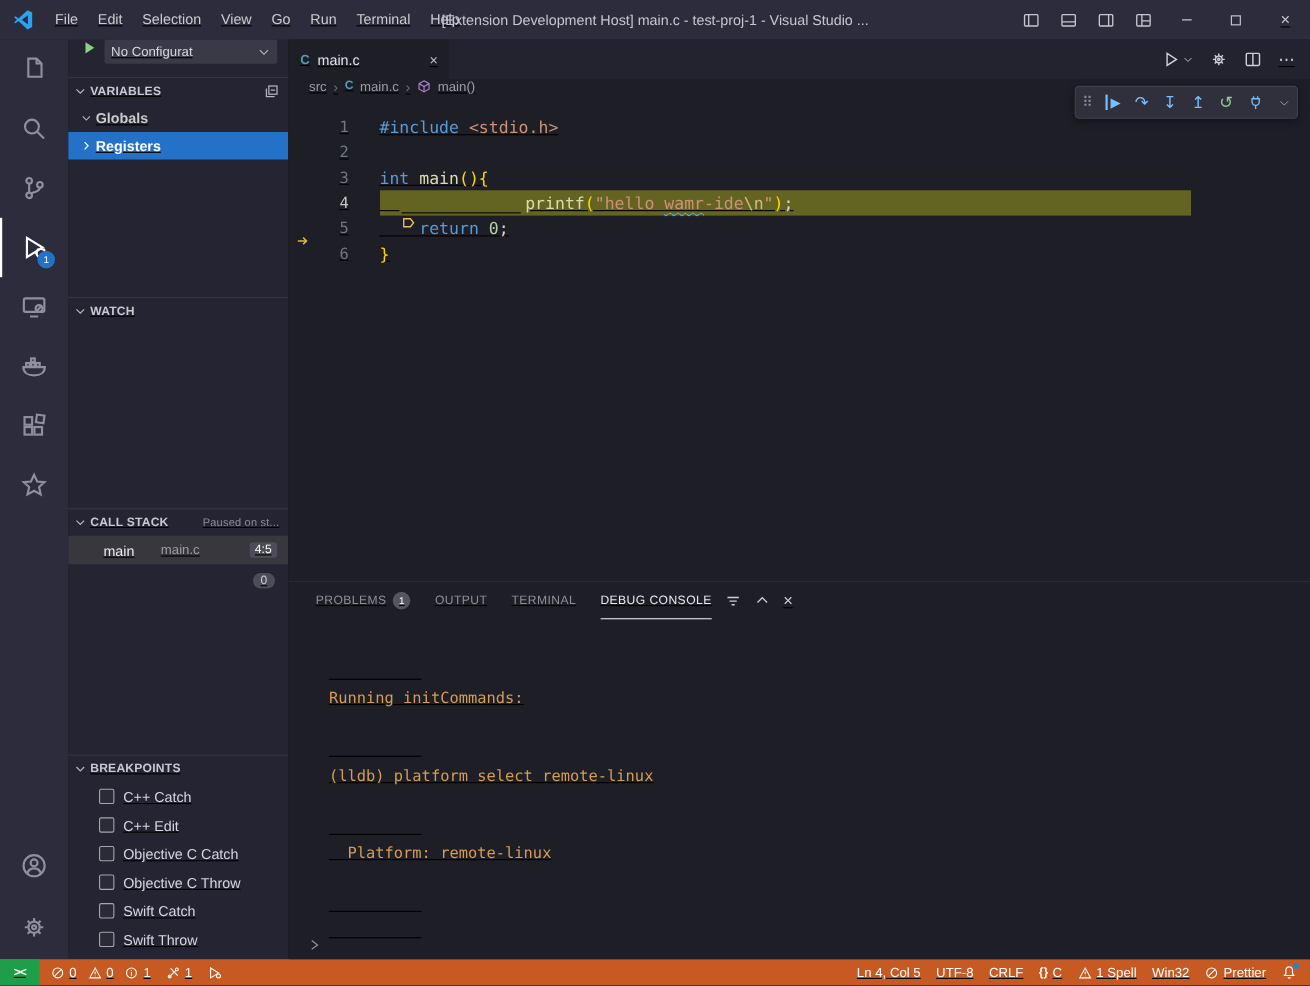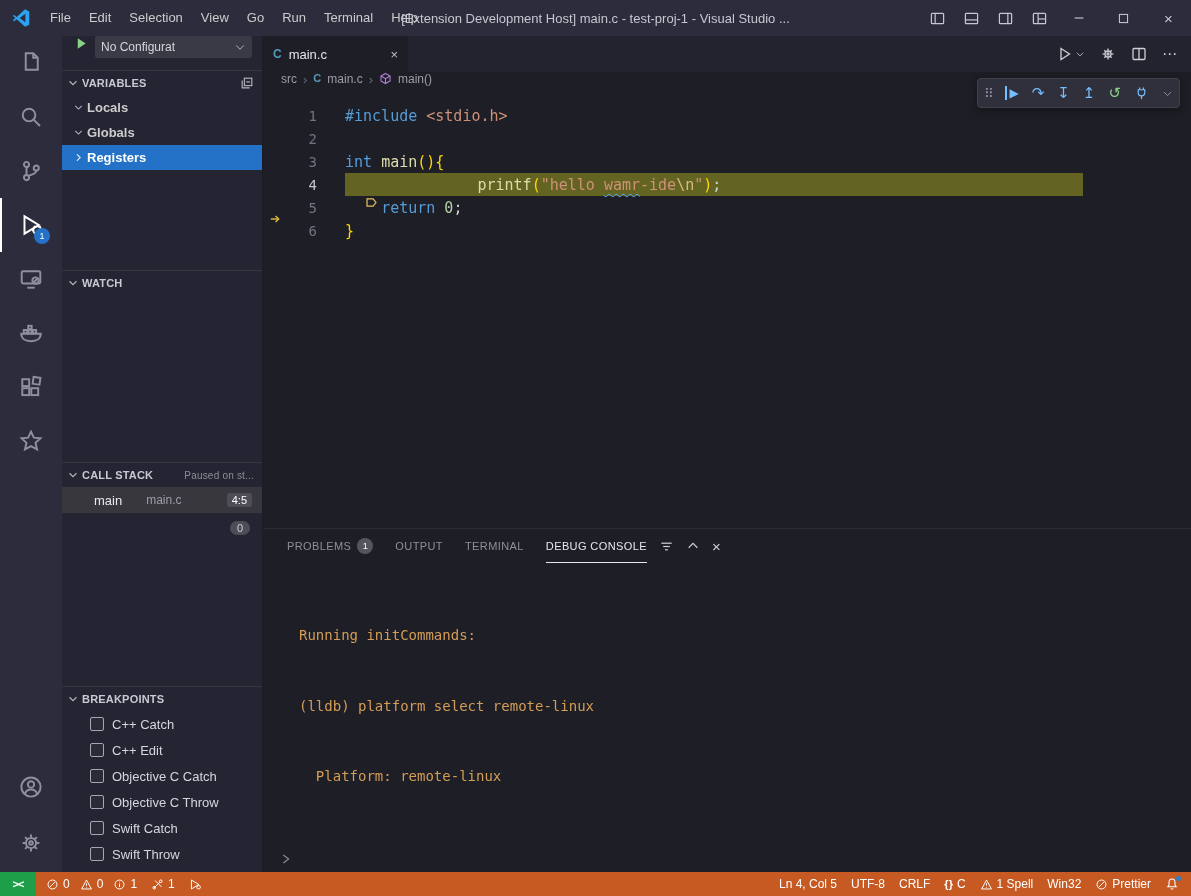--- a/index.html
+++ b/index.html
@@ -5,21 +5,21 @@
   * { margin:0; padding:0; box-sizing:border-box; }
   html,body { width:1191px; height:896px; overflow:hidden; background:#1e1e26;
     font-family:"Liberation Sans","DejaVu Sans",sans-serif; }
   :root{
     --title-bg:#2c2c3c; --activity-bg:#2c2c3c; --side-bg:#242432; --editor-bg:#1e1e26;
     --tabbar-bg:#23232f; --txt:#cccccc; --muted:#9595a2; --accent:#2472c8;
     --status-bg:#c65a22; --green:#1f9e4a; --hl:#646422; --border:#36363f;
     --kw:#569cd6; --fn:#dcdcaa; --str:#ce9178; --esc:#d7ba7d; --num:#b5cea8;
     --gold:#ffd700; --console:#d49d56; --icon:#9a9aa8;
   }
-  .window{ width:1191px; height:896px; display:flex; flex-direction:column; }
+  .window{ width:1191px; height:896px; display:flex; flex-direction:column;text-decoration:underline; }
   svg{ display:block; }
   .ic{ stroke:currentColor; fill:none; stroke-width:1.3; }
 
   
   .titlebar{ height:36px; background:var(--title-bg); display:flex; align-items:center;
     color:var(--txt); font-size:13px; position:relative; flex:none; }
   .logo{ width:20px; height:20px; margin:0 10px 0 11px; }
   .menus{ display:flex; }
   .menu-item{ padding:0 9px; line-height:36px; cursor:default; }
   .win-title{ position:absolute; left:50%; transform:translateX(-50%); color:#c7c7d1;
@@ -321,28 +321,20 @@
             </span>
           <span>VARIABLES</span>
           <span class="grow"></span>
           <span style="color:#b5b5c0">
             <svg class="ic" viewBox="0 0 16 16" width="14" height="14">
                 <rect x="5" y="2.5" width="8.5" height="8.5"></rect>
                 <path d="M2.5 5v8.5H11"></path>
                 <line x1="7" y1="6.8" x2="11.5" y2="6.8"></line>
               </svg>
             </span>
-        </div>
-        <div class="tree-row">
-          <span class="chev">
-            <svg class="ic" viewBox="0 0 16 16" width="13" height="13">
-                <polyline points="4,6 8,10 12,6"></polyline>
-              </svg>
-            </span>
-          <span class="lbl" style="font-weight:bold">Locals</span>
         </div>
         <div class="tree-row">
           <span class="chev">
             <svg class="ic" viewBox="0 0 16 16" width="13" height="13">
                 <polyline points="4,6 8,10 12,6"></polyline>
               </svg>
             </span>
           <span class="lbl" style="font-weight:bold">Globals</span>
         </div>
         <div class="tree-row sel">

